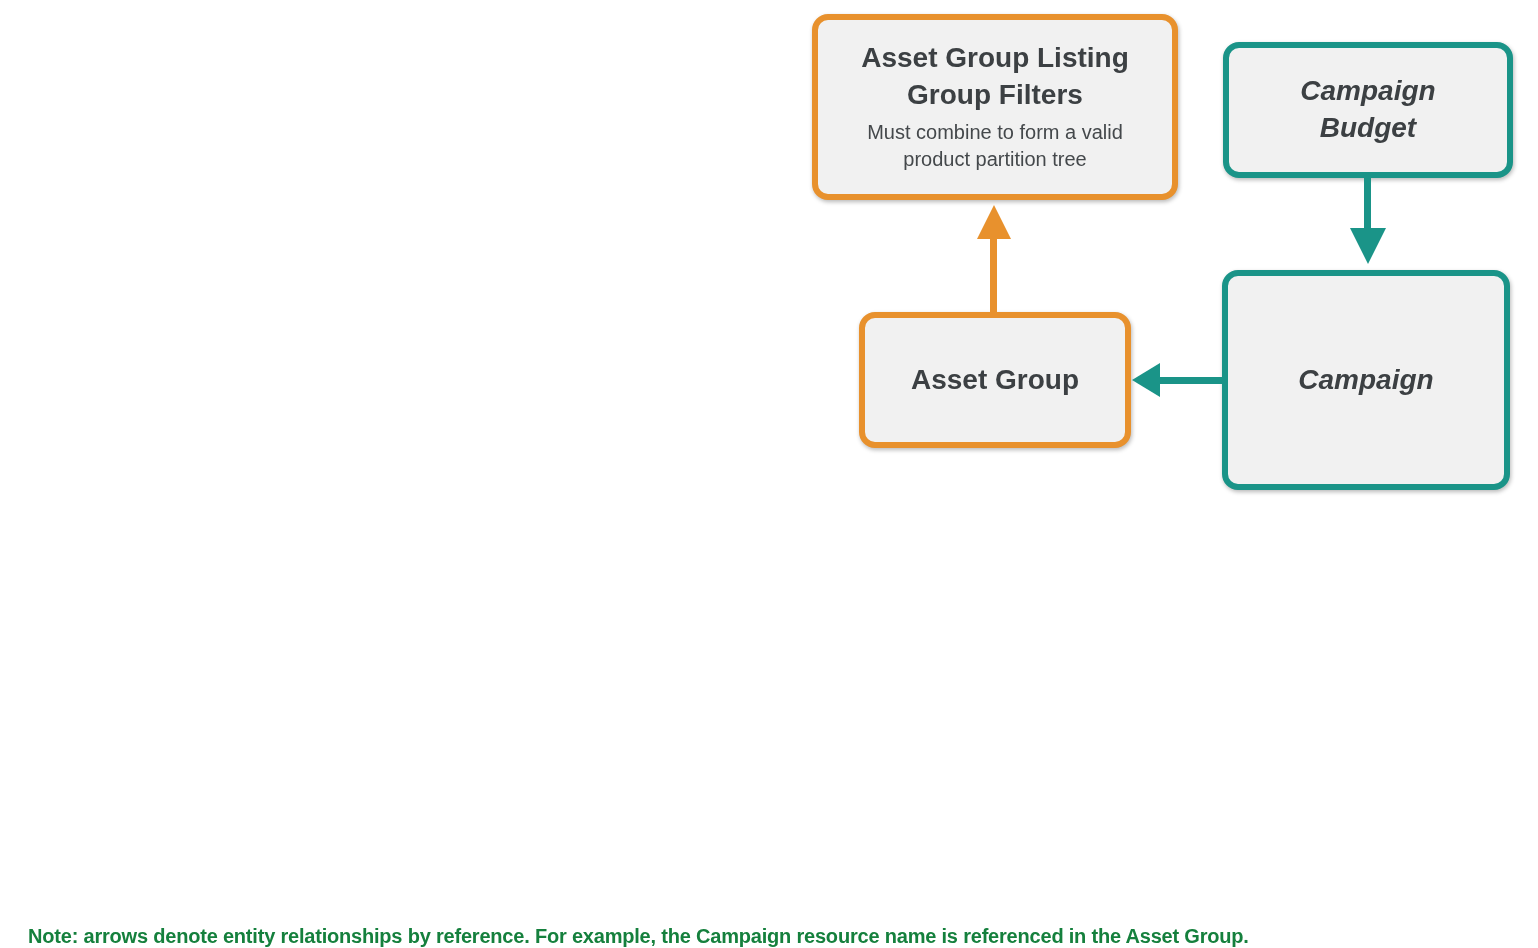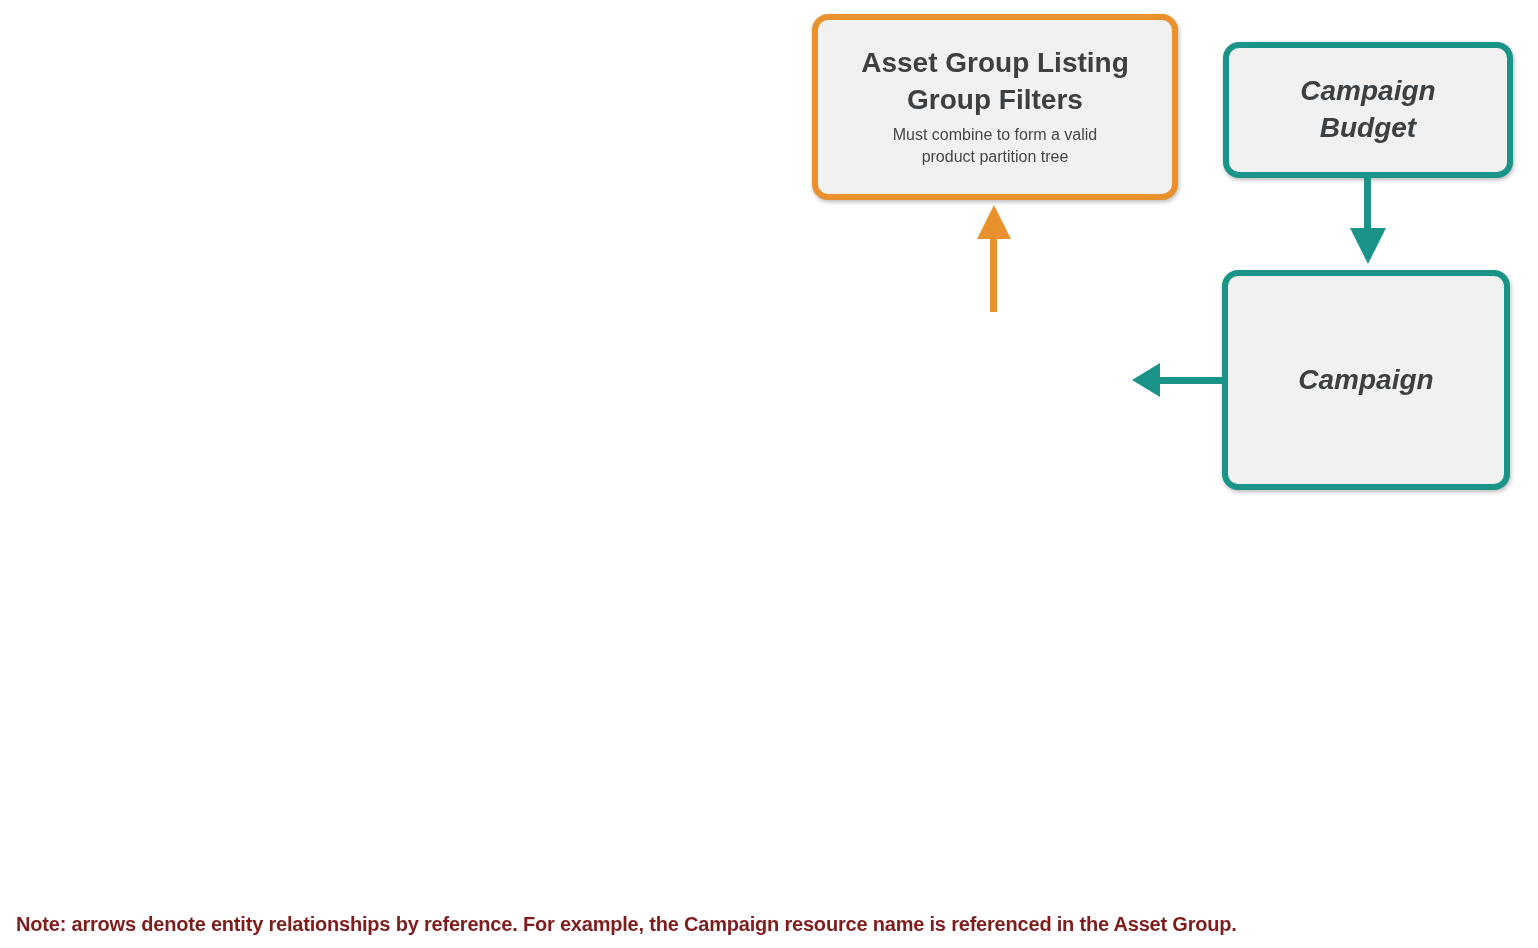--- a/index.html
+++ b/index.html
@@ -31,21 +31,21 @@
   .node.orange { border-color: #E8912D; }
   .node.teal   { border-color: #1A9488; font-style: italic; }
   .node-title {
     font-weight: bold;
     font-size: 28px;
     line-height: 1.32;
     color: #3C4043;
     white-space: pre-line;
   }
   .node-subtitle {
-    font-size: 16px;
+    font-size: 20px;
     line-height: 1.38;
     color: #44484B;
     white-space: pre-line;
     margin-top: 5px;
   }
   #node-filters        { left: 812px;  top: 14px;  width: 366px; height: 186px; }
   #node-budget         { left: 1223px; top: 42px;  width: 290px; height: 136px; }
   #node-asset-group    { left: 859px;  top: 312px; width: 272px; height: 136px; }
   #node-campaign       { left: 1222px; top: 270px; width: 288px; height: 220px; }
 
@@ -74,44 +74,47 @@
     left: 1132px; top: 363px;
     border-top: 17px solid transparent;
     border-bottom: 17px solid transparent;
     border-right: 28px solid #1A9488;
   }
 
   .note {
     position: absolute;
     left: 16px;
     top: 913px;
-    margin: 0;
+    margin: 12px;
     font-size: 20px;
     font-weight: bold;
     letter-spacing: -0.2px;
-    color: #7f1d1d;
+    color: #15803d;
   }
 </style>
 </head>
 <body>
 
 <div class="canvas">
 
   <div class="node orange" id="node-filters">
     <div class="node-title">Asset Group Listing
 Group Filters</div>
     <div class="node-subtitle">Must combine to form a valid
 product partition tree</div>
   </div>
 
   <div class="node teal" id="node-budget">
     <div class="node-title">Campaign
 Budget</div>
   </div>
 
+  <div class="node orange" id="node-asset-group">
+    <div class="node-title">Asset Group</div>
+  </div>
 
   <div class="node teal" id="node-campaign">
     <div class="node-title">Campaign</div>
   </div>
 
   <div class="shaft orange-bg" id="shaft-up"></div>
   <div class="head" id="head-up"></div>
 
   <div class="shaft teal-bg" id="shaft-down"></div>
   <div class="head" id="head-down"></div>

